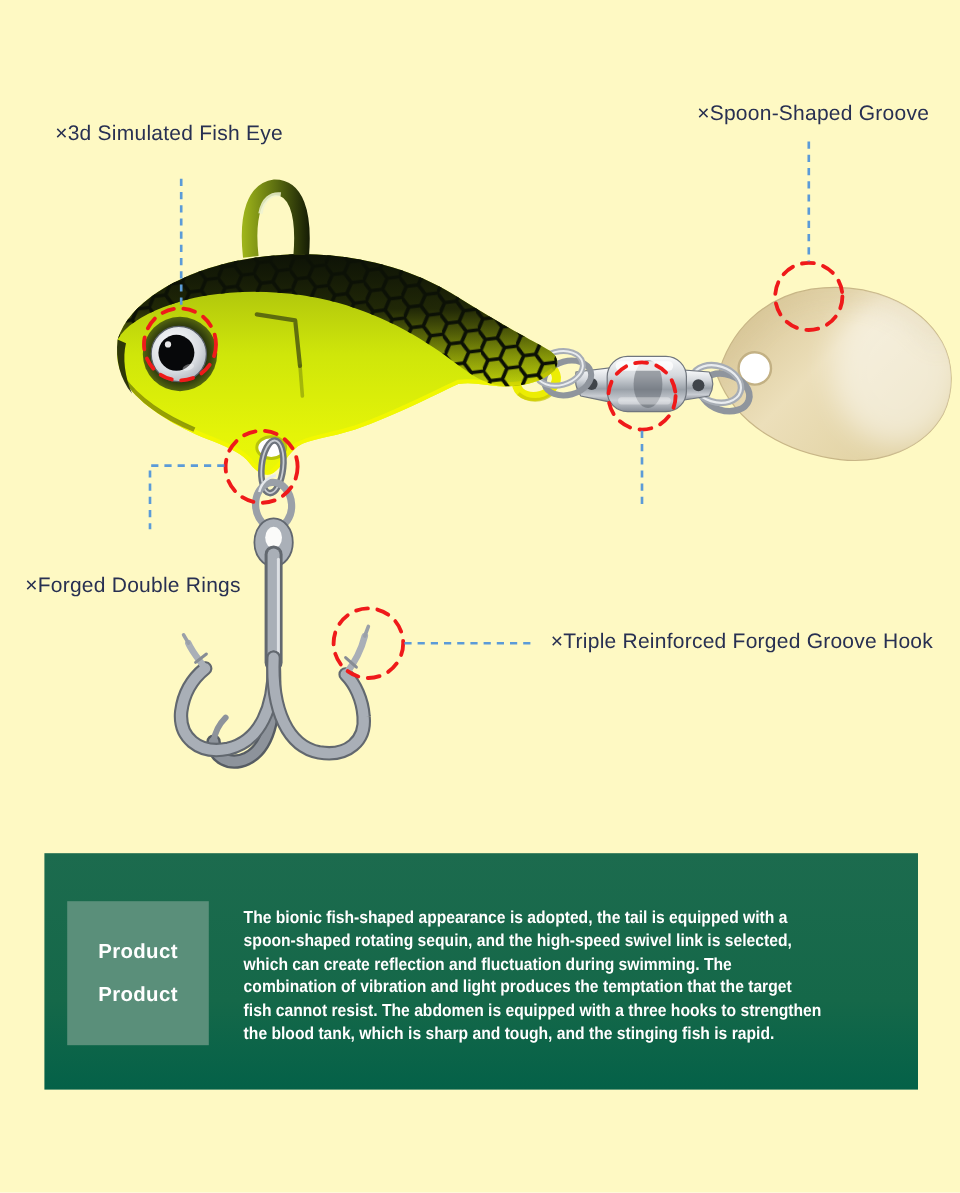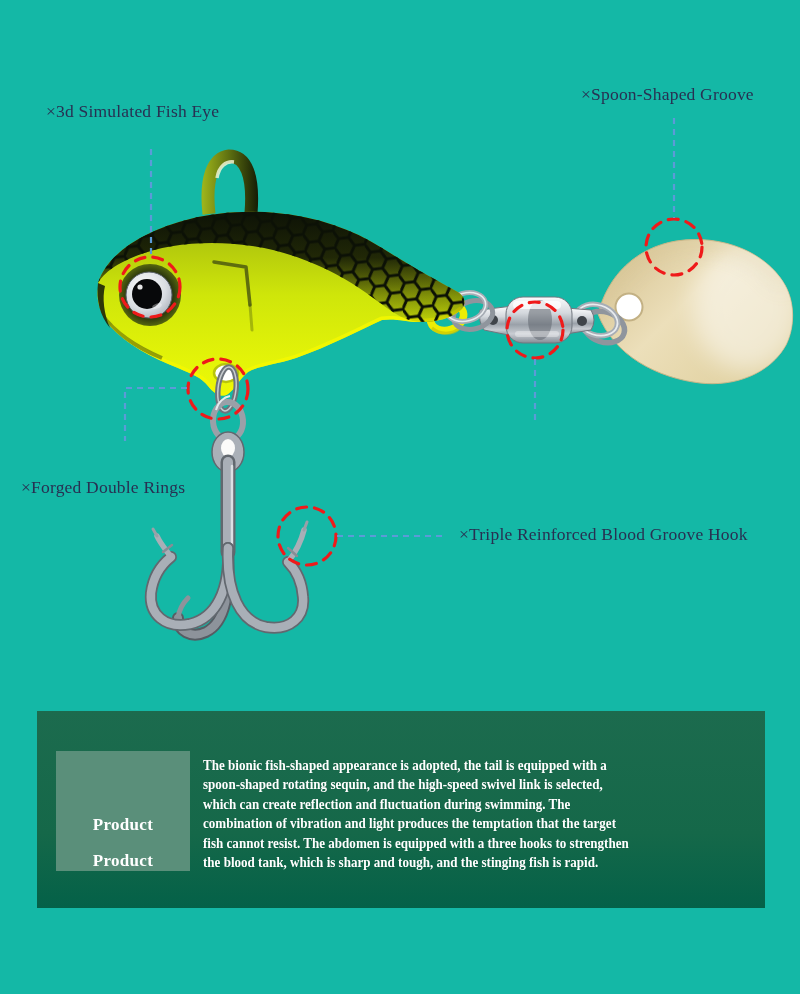--- a/index.html
+++ b/index.html
@@ -1,37 +1,37 @@
 <!DOCTYPE html>
 <html><head>
 <meta charset="utf-8">
 <style>
   html,body{margin:0;padding:0;background:#ffffff;}
   .stage{
     position:relative;width:800px;height:994px;margin:0 auto;
-    background:#14b8a6;overflow:hidden;
-    font-family:Liberation Serif, serif;
+    background:#fef9c3;overflow:hidden;
+    font-family:Liberation Sans, sans-serif;
   }
   .art{position:absolute;left:0;top:0;}
   .callout-label{
     position:absolute;
     color:#283052;
     font-size:17.5px;
     line-height:21px;
     letter-spacing:0.2px;
     white-space:nowrap;
   }
   .feature-panel{
     position:absolute;left:37px;top:711px;width:728px;height:197px;
     background:linear-gradient(180deg,#1c6b4e 0%,#156849 62%,#046148 100%);
   }
   .feature-heading{
-    position:absolute;left:19px;top:40px;width:134px;height:120px;
+    position:absolute;left:19px;top:40px;width:118px;height:120px;
     background:#5a8f7a;
-    display:flex;flex-direction:column;align-items:center;justify-content:flex-end;
+    display:flex;flex-direction:column;align-items:center;justify-content:center;
     row-gap:16px;
     color:#ffffff;font-size:17px;font-weight:700;letter-spacing:0.3px;
   }
   .feature-text{
     position:absolute;left:166px;top:45px;width:560px;
     color:#ffffff;font-size:14.5px;font-weight:700;line-height:19.4px;
     transform:scaleX(0.9);transform-origin:left top;
     text-shadow:0 0 1px rgba(0,0,0,0.15);
   }
   .feature-text div{white-space:nowrap;}
@@ -214,21 +214,21 @@
     </g>
   </svg>
 
   <div class="callout-label" style="left:46px;top:101px;">×3d Simulated Fish Eye</div>
 
   <div class="callout-label" style="left:581px;top:84px;">×Spoon-Shaped Groove</div>
 
   <div class="callout-label" style="left:21px;top:477px;">×Forged Double Rings</div>
 
 
-  <div class="callout-label" style="left:459px;top:524px;">×Triple Reinforced Blood Groove Hook</div>
+  <div class="callout-label" style="left:459px;top:524px;">×Triple Reinforced Forged Groove Hook</div>
 
   <section class="feature-panel">
     <div class="feature-heading">
       <div>Product</div>
       <div>Product</div>
     </div>
     <div class="feature-text">
       <div>The bionic fish-shaped appearance is adopted, the tail is equipped with a</div>
       <div>spoon-shaped rotating sequin, and the high-speed swivel link is selected,</div>
       <div>which can create reflection and fluctuation during swimming. The</div>

